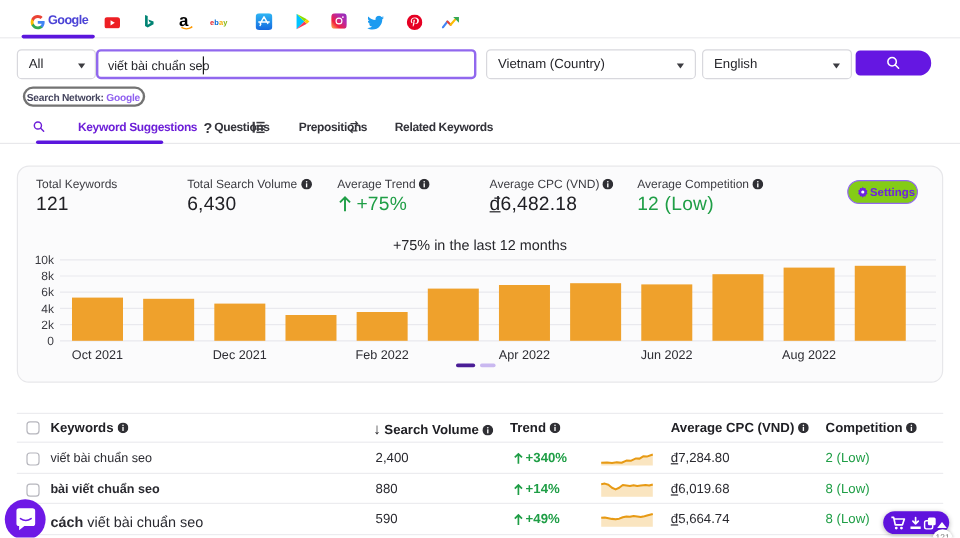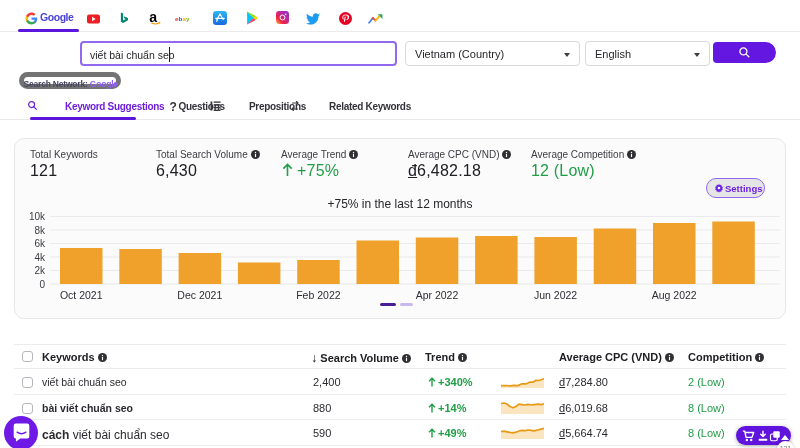--- a/index.html
+++ b/index.html
@@ -11,21 +11,21 @@
 
 #topbar { position:absolute; left:0; top:0; width:800px; height:32px; background:#fff;
   border-bottom:1px solid #ebebee; }
 #gtab-underline { position:absolute; left:18px; top:29px; width:61px; height:3px; background:#5b16dd; border-radius:2px; }
 #gname { position:absolute; left:40px; top:11px; font-size:10.5px; font-weight:bold; color:#4b43d6; letter-spacing:-0.45px;}
 
 .field { position:absolute; top:41px; height:25px; border:1px solid #d8d8dd; border-radius:4px; background:#fff;
   font-size:11px; color:#26262b; }
 .caret { position:absolute; width:0; height:0; border-left:3.5px solid transparent; border-right:3.5px solid transparent; border-top:4px solid #3c3c41; top:11px; }
 
-#netpill { position:absolute; left:18.5px; top:72px; width:102px; height:17px; border:5px solid #737373; border-radius:9px;
+#netpill { position:absolute; left:18.5px; top:72px; width:102px; height:17px; border:2px solid #737373; border-radius:9px;
   font-size:8.5px; line-height:15px; text-align:center; color:#45455e; font-weight:bold; background:#fff; white-space:nowrap; letter-spacing:-0.2px;}
 
 #tabs { position:absolute; left:0; top:94px; width:800px; height:26px; border-bottom:1px solid #e8e8eb; }
 .tab { position:absolute; top:6px; font-size:10px; color:#33333a; font-weight:bold; letter-spacing:-0.3px; white-space:nowrap;padding-left:26px;}
 #tab1-underline { position:absolute; left:30px; top:117px; width:106px; height:3px; background:#5b16dd; border-radius:2px;}
 
 #card { position:absolute; left:14px; top:138px; width:772px; height:181px; background:#fbfbfc;
   border:1px solid #e7e7ea; border-radius:10px; }
 .slabel { position:absolute; top:11px; font-size:10px; color:#3c3c42; }
 .sval { position:absolute; top:24px; font-size:16px; color:#202025; letter-spacing:0.2px;}
@@ -115,20 +115,24 @@
     <path d="M12.2 4.6c-4 0-6.1 2.7-6.1 5.6 0 1.4.7 3 1.9 3.6.2.1.3 0 .3-.1l.3-1.2c0-.1 0-.2-.1-.3-.5-.6-.8-1.5-.8-2.3 0-2.2 1.7-4.1 4.3-4.1 2.3 0 4 1.6 4 3.9 0 2.6-1.3 4.4-3 4.4-.9 0-1.6-.8-1.4-1.7l.7-2.7c.2-.7 0-1.5-.8-1.5s-1.4.8-1.4 1.9c0 .7.2 1.2.2 1.2l-1 4.2c-.3 1.2 0 3.1 0 3.3 0 .1.2.2.3.1.1-.2 1.5-2.2 1.8-3.4l.4-1.7c.3.6 1.2 1.1 2.1 1.1 2.8 0 4.7-2.5 4.7-5.6 0-2.6-2.2-4.7-5.4-4.7z" fill="#fff"></path>
   </svg>
 
   <svg class="ic" style="left:368px; top:13px;" width="15" height="11" viewBox="0 0 28 20">
     <path d="M2 18 L9 9" stroke="#4285f4" stroke-width="3.4" fill="none" stroke-linecap="round"></path>
     <path d="M9 9 L14 14" stroke="#ea4335" stroke-width="3.4" fill="none" stroke-linecap="round"></path>
     <path d="M14 14 L21 6" stroke="#fbbc05" stroke-width="3.4" fill="none" stroke-linecap="round"></path>
     <path d="M18 2 L27 2 L27 11 Z" fill="#34a853"></path>
   </svg>
 
+  <div class="field" style="left:14px; width:66px;">
+    <span style="position:absolute; left:9px; top:6px;">All</span>
+    <span class="caret" style="right:8px;"></span>
+  </div>
   <div class="field" style="left:80px; width:317px; border:2px solid #9168ee; z-index:2;">
     <span style="position:absolute; left:8px; top:5.5px; font-size:10.5px;">viết bài chuẩn seo</span>
     <span style="position:absolute; left:87px; top:4px; width:1.3px; height:15px; background:#1a1a1a;"></span>
   </div>
   <div class="field" style="left:405px; width:175px;">
     <span style="position:absolute; left:9px; top:6px;">Vietnam (Country)</span>
     <span class="caret" style="right:9px;"></span>
   </div>
   <div class="field" style="left:585px; width:125px;">
     <span style="position:absolute; left:9px; top:6px;">English</span>
@@ -190,21 +194,21 @@
         <rect x="10.5" y="10" width="3" height="9" fill="#fff"></rect>
         <circle cx="12" cy="6.5" r="1.8" fill="#fff"></circle>
       </svg></div>
   <div class="sval" style="left:408px; top:162px;"><span class="dong">đ</span>6,482.18</div>
   <div class="slabel" style="left:531px; top:149px;">Average Competition <svg class="infoi" width="9" height="9" viewBox="0 0 24 24">
         <circle cx="12" cy="12" r="12" fill="#2f2f34"></circle>
         <rect x="10.5" y="10" width="3" height="9" fill="#fff"></rect>
         <circle cx="12" cy="6.5" r="1.8" fill="#fff"></circle>
       </svg></div>
   <div class="sval green" style="left:531px; top:162px;">12 (Low)</div>
-  <div class="abs" style="left:706px; top:149.5px; width:59px; height:20px; border:1px solid #9268f0; border-radius:10px; background:#e5e5e5;margin-top:28px;">
+  <div class="abs" style="left:706px; top:149.5px; width:59px; height:20px; border:1px solid #9268f0; border-radius:10px; background:#84cc16;">
     <svg style="position:absolute; left:6.5px; top:4.5px;" width="10" height="10" viewBox="0 0 24 24">
       <path fill="#6d22e0" d="M12 1.5 l1.8 3.2 3.6-.8 .8 3.6 3.2 1.8 -1.6 3.2 1.6 3.2 -3.2 1.8 -.8 3.6 -3.6-.8 -1.8 3.2 -1.8-3.2 -3.6 .8 -.8-3.6 -3.2-1.8 1.6-3.2 -1.6-3.2 3.2-1.8 .8-3.6 3.6 .8z"></path>
       <circle cx="12" cy="12" r="3.2" fill="#fff"></circle>
     </svg>
     <span style="position:absolute; left:18px; top:4.5px; font-size:9.5px; font-weight:bold; color:#6d22e0;">Settings</span>
   </div>
 
   <div class="abs" style="left:0; top:197px; width:800px; text-align:center; font-size:12px; font-weight:normal; color:#26262b;">+75% in the last 12 months</div>
   <svg class="abs" style="left:14px; top:210px;" width="772" height="100" viewBox="0 0 772 100">
     <g stroke="#e9e9ee" stroke-width="1">

